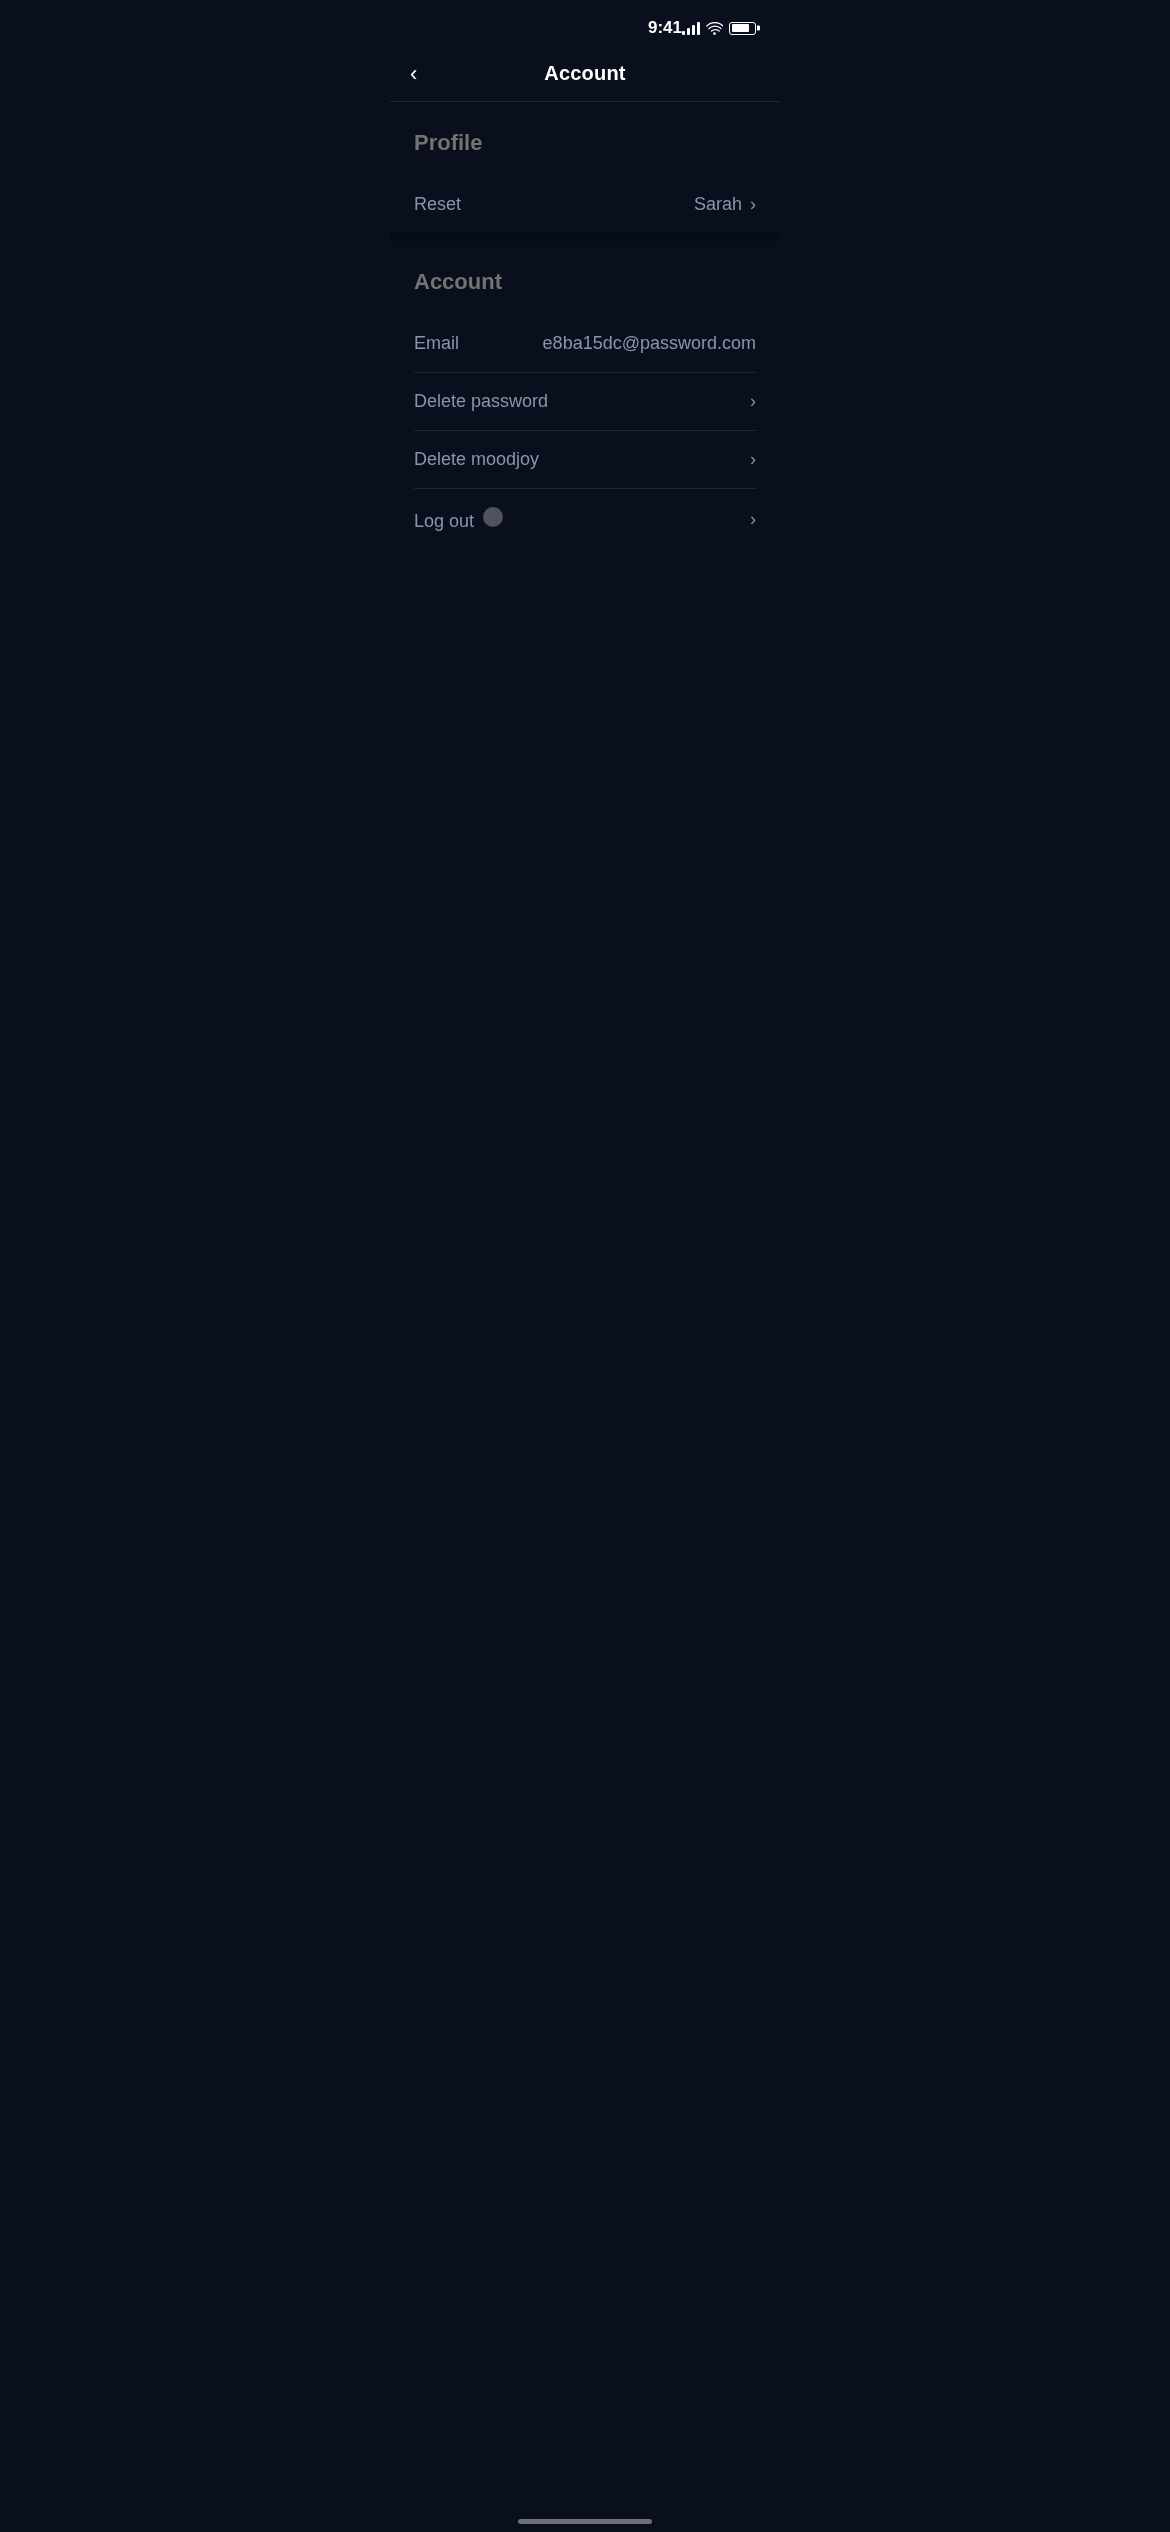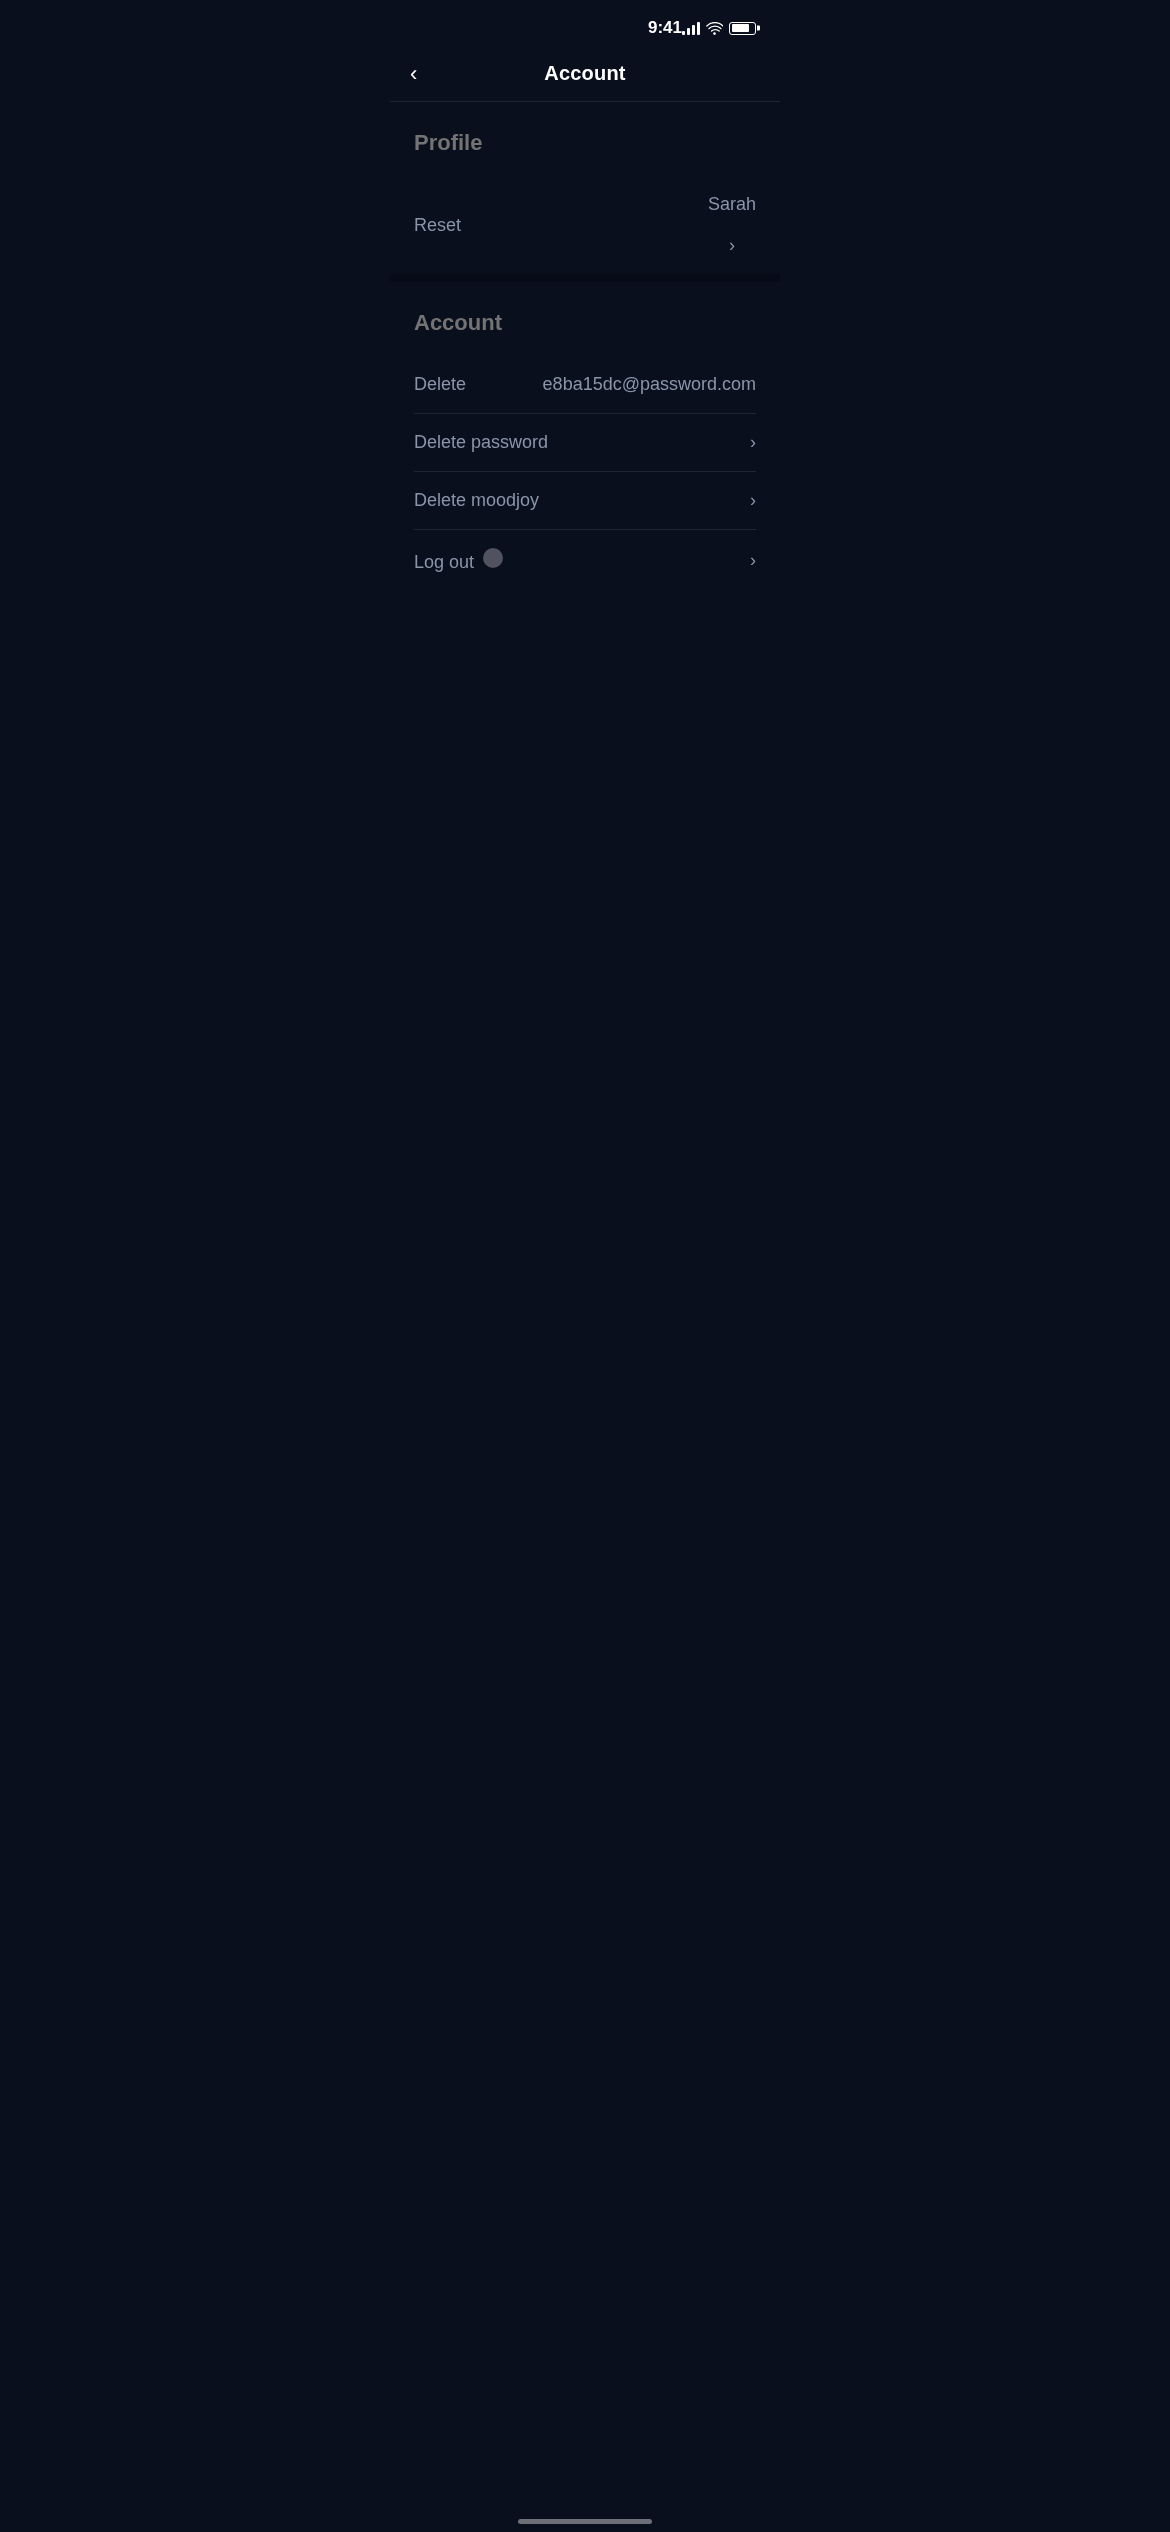--- a/index.html
+++ b/index.html
@@ -149,24 +149,23 @@
 
     .list-item-label {
       font-size: 18px;
       color: #8a95a8;
       font-weight: 400;
     }
 
     .list-item-value {
       display: flex;
       align-items: center;
-      gap: 20px;
+      gap: 8px;
       color: #8a95a8;
       font-size: 18px;
-      flex-direction: column;
     }
 
     .chevron-right {
       color: #8a95a8;
       font-size: 18px;
       font-weight: 300;
     }
 
     
     .section-divider {
@@ -248,21 +247,21 @@
     </div>
   </div>
 </div>
 
 <div class="section-divider"></div>
 
 <div class="account-section">
   <div class="section-title">Account</div>
 
   <div class="list-item">
-    <span class="list-item-label">Delete</span>
+    <span class="list-item-label">Email</span>
     <div class="list-item-value">
       <span>e8ba15dc@password.com</span>
     </div>
   </div>
 
   <div class="list-item">
     <span class="list-item-label">Delete password</span>
     <div class="list-item-value">
       <span class="chevron-right">›</span>
     </div>

